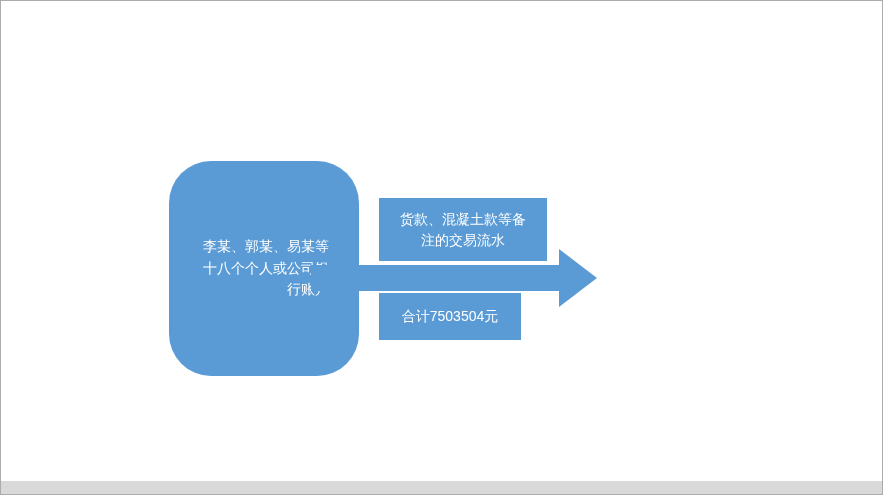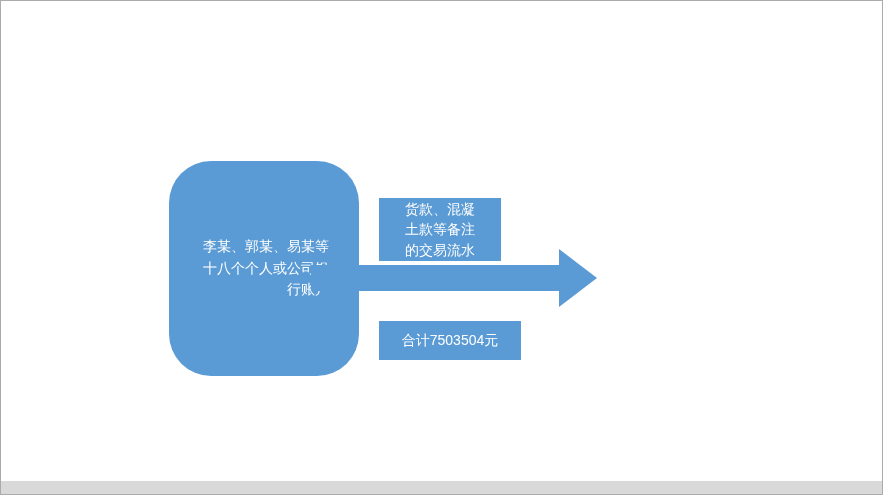--- a/index.html
+++ b/index.html
@@ -82,29 +82,29 @@
     align-items: center;
     justify-content: center;
     text-align: center;
     font-size: 14px;
     line-height: 1.45;
     box-sizing: border-box;
   }
   .label-top {
     left: 378px;
     top: 197px;
-    width: 122px;
+    width: 168px;
     height: 63px;
     padding: 0 20px;
   }
   .label-bottom {
     left: 378px;
-    top: 320px;
+    top: 292px;
     width: 142px;
-    height: 39px;
+    height: 47px;
     padding: 8px 6px;
   }
 </style>
 </head>
 <body>
 
 <div class="canvas">
 
   <div class="node node-rounded left-node">
     <span>李某、郭某、易某等十八个个人或公司银行账户</span>

